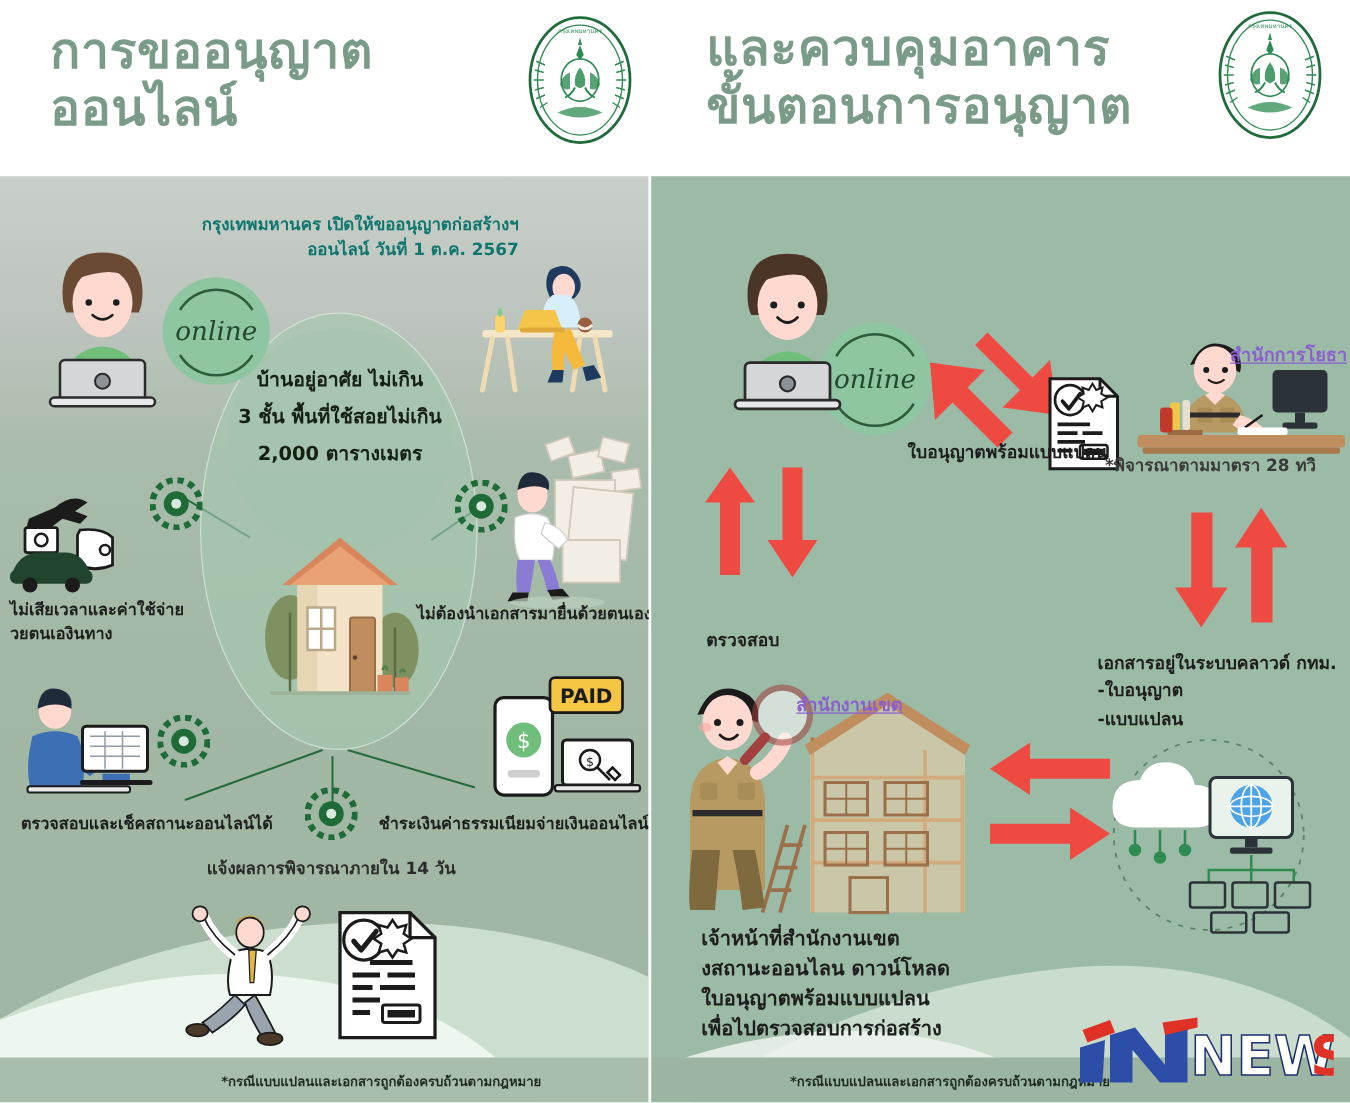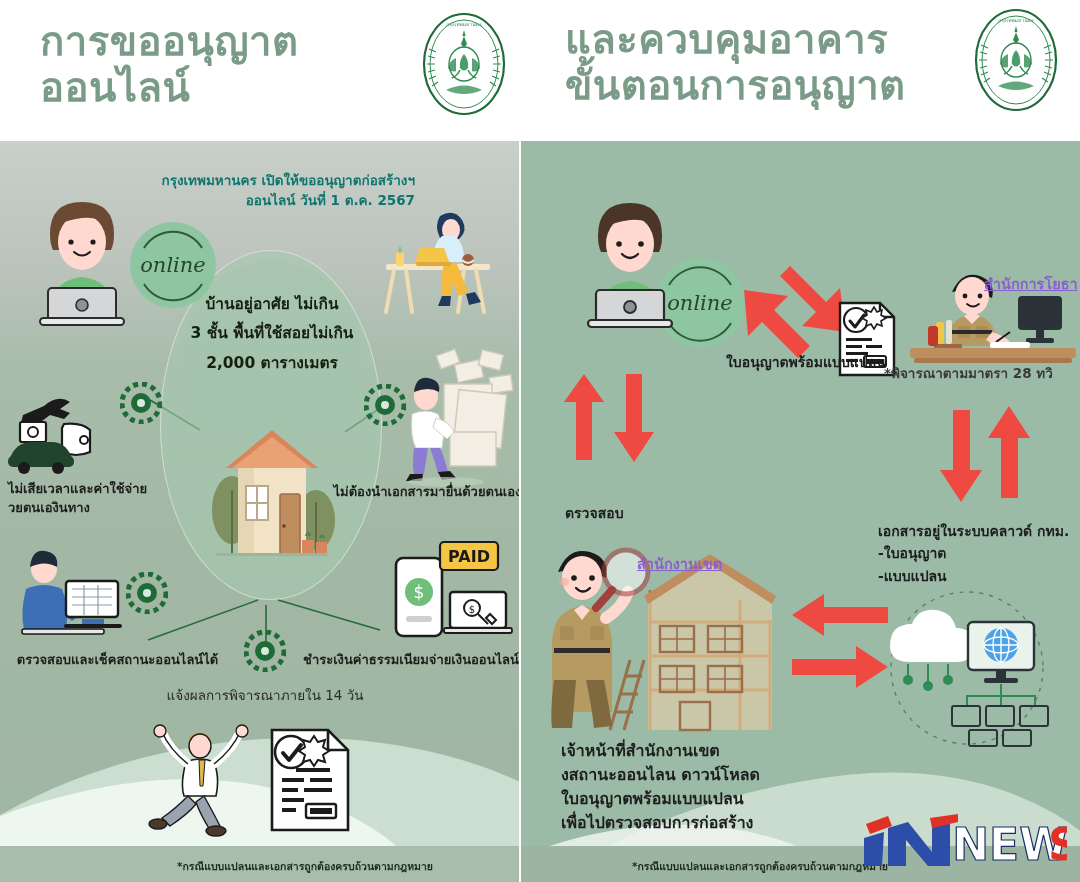--- a/index.html
+++ b/index.html
@@ -135,21 +135,21 @@
   svg.lines { position: absolute; left: 0; top: 0; width: 519px; height: 882px; z-index: 3; }
 
   
   .cog { position: absolute; z-index: 6; width: 42px; height: 42px; }
 
   
   #label-travel   { left: 8px;  top: 480px; width: 190px; font-size: 13px; font-weight: bold; text-align:left; line-height:1.45;}
   #label-nodocs   { left: 330px; top: 483px; width: 195px; font-size: 13px; font-weight: bold; text-align:center;}
   #label-status   { left: 5px;  top: 651px; width: 225px; font-size: 13px; font-weight: bold; text-align:center;}
   #label-pay      { left: 300px; top: 651px; width: 222px; font-size: 13px; font-weight: bold; text-align:center;}
-  #label-14days   { left: 120px; top: 686px; width: 290px; font-size: 13.5px; font-weight: normal; text-align:center; color:#2b2b2b;}
+  #label-14days   { left: 120px; top: 686px; width: 290px; font-size: 13.5px; font-weight: bold; text-align:center; color:#2b2b2b;}
   #footnote-left  { left: 140px; bottom: 9px; width: 330px; font-size: 10.5px; font-weight: bold; color:#1f2b21; text-align:center;}
   #footnote-right { left: 560px; bottom: 9px; width: 400px; font-size: 10.5px; font-weight: bold; color:#1f2b21; text-align:center; z-index:7;}
 
   
   #r-apply   { left: 775px; top: 176px; width: 240px; font-size: 14px; line-height: 1.55; font-weight: 600; }
   #r-permit  { left: 726px; top: 353px; width: 200px; font-size: 14px; font-weight: 600; }
   #r-sec28   { left: 872px; top: 364px; width: 200px; font-size: 13.5px; font-weight: 600; color: #3a3a3a; margin-left: 12px;}
   #r-check   { left: 565px; top: 456px; width: 120px; font-size: 14px; font-weight: 600; margin-top: 48px; }
   #r-cloud   { left: 878px; top: 520px; width: 210px; font-size: 14px; line-height: 1.6; font-weight: 600; }
   #r-district{ left: 561px; top: 739px; width: 275px; font-size: 16px; line-height: 1.5; font-weight: 600; }

